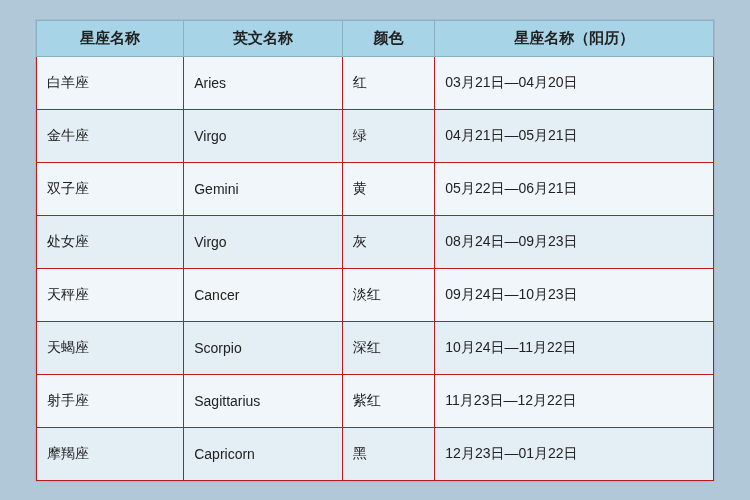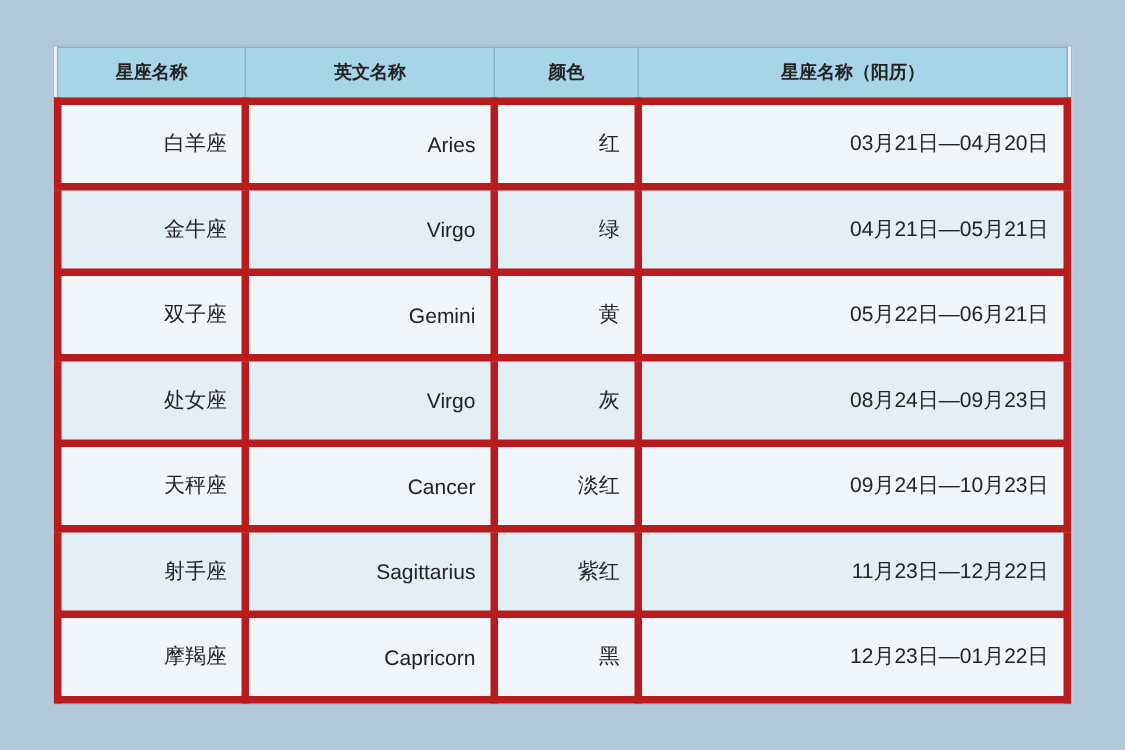--- a/index.html
+++ b/index.html
@@ -30,38 +30,38 @@
     }
 
     thead tr {
       background-color: #a8d4e8;
     }
 
     thead th {
       border: 1px solid #8ab0c8;
       padding: 8px 10px;
       text-align: center;
-      font-size: 12px;
+      font-size: 15px;
       font-weight: bold;
       color: #222;
     }
 
     tbody tr {
       background-color: #f0f6fa;
       border-bottom: 1px solid #c8d8e4;
     }
 
     tbody tr:nth-child(even) {
       background-color: #e4eef5;
     }
 
     tbody td {
-      border: 5px solid #b91c1c;
+      border: 1px solid #b91c1c;
       padding: 17px 10px;
-      text-align: right;
+      text-align: left;
       font-size: 14px;
       color: #222;
     }
 
     tbody td:first-child {
       font-weight: normal;
     }
   </style>
 </head>
 <body>
@@ -101,20 +101,26 @@
           <td>灰</td>
           <td>08月24日—09月23日</td>
         </tr>
         <tr>
           <td>天秤座</td>
           <td>Cancer</td>
           <td>淡红</td>
           <td>09月24日—10月23日</td>
         </tr>
         <tr>
+          <td>天蝎座</td>
+          <td>Scorpio</td>
+          <td>深红</td>
+          <td>10月24日—11月22日</td>
+        </tr>
+        <tr>
           <td>射手座</td>
           <td>Sagittarius</td>
           <td>紫红</td>
           <td>11月23日—12月22日</td>
         </tr>
         <tr>
           <td>摩羯座</td>
           <td>Capricorn</td>
           <td>黑</td>
           <td>12月23日—01月22日</td>

